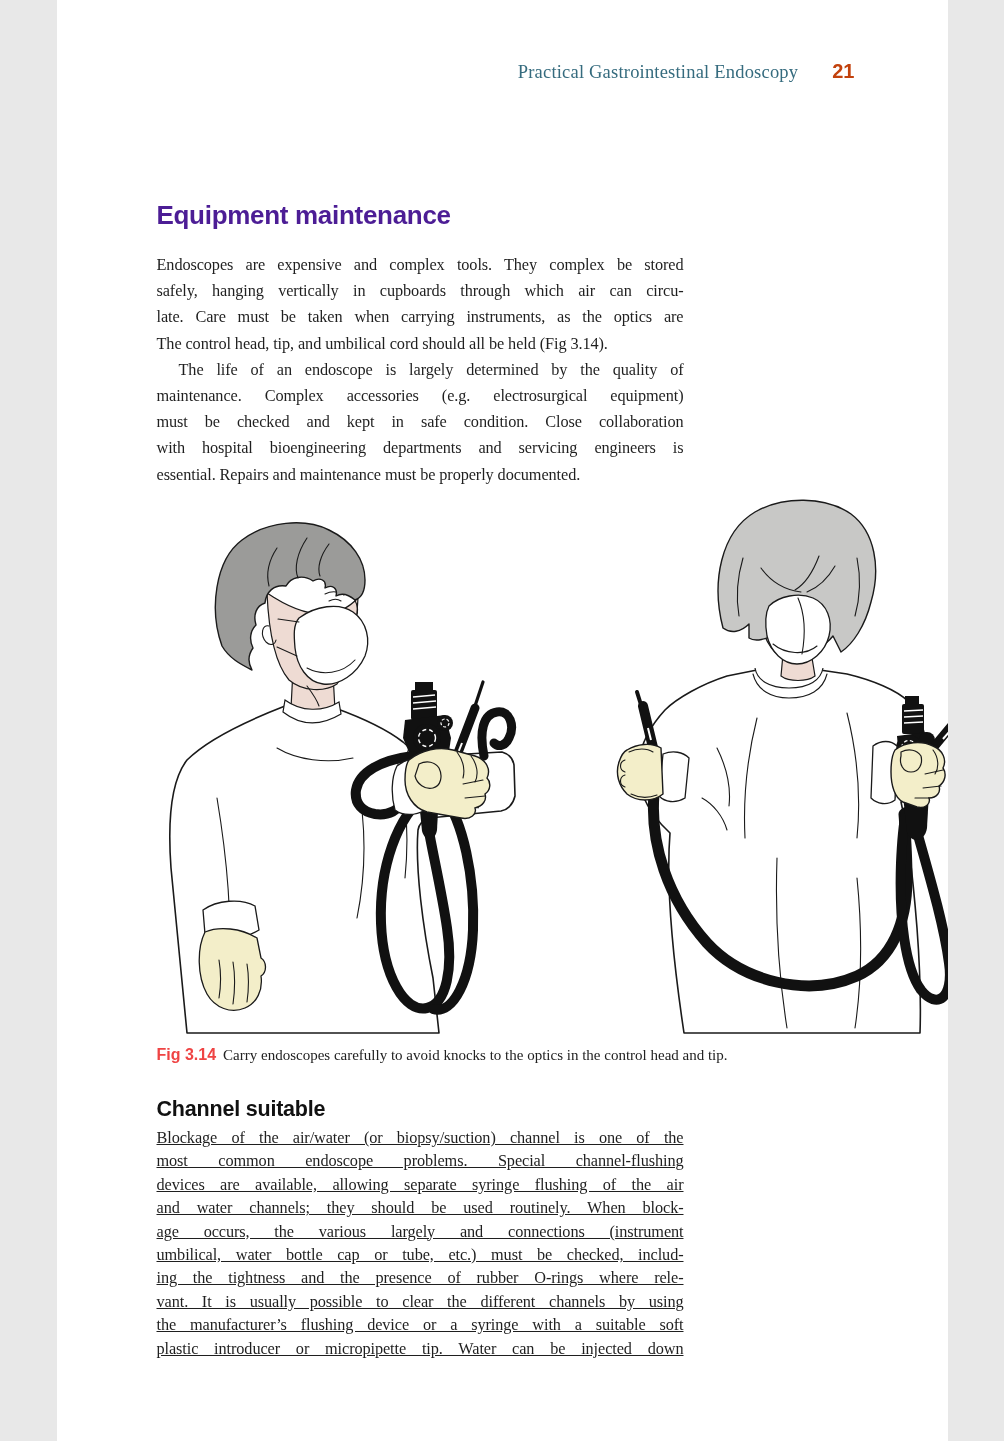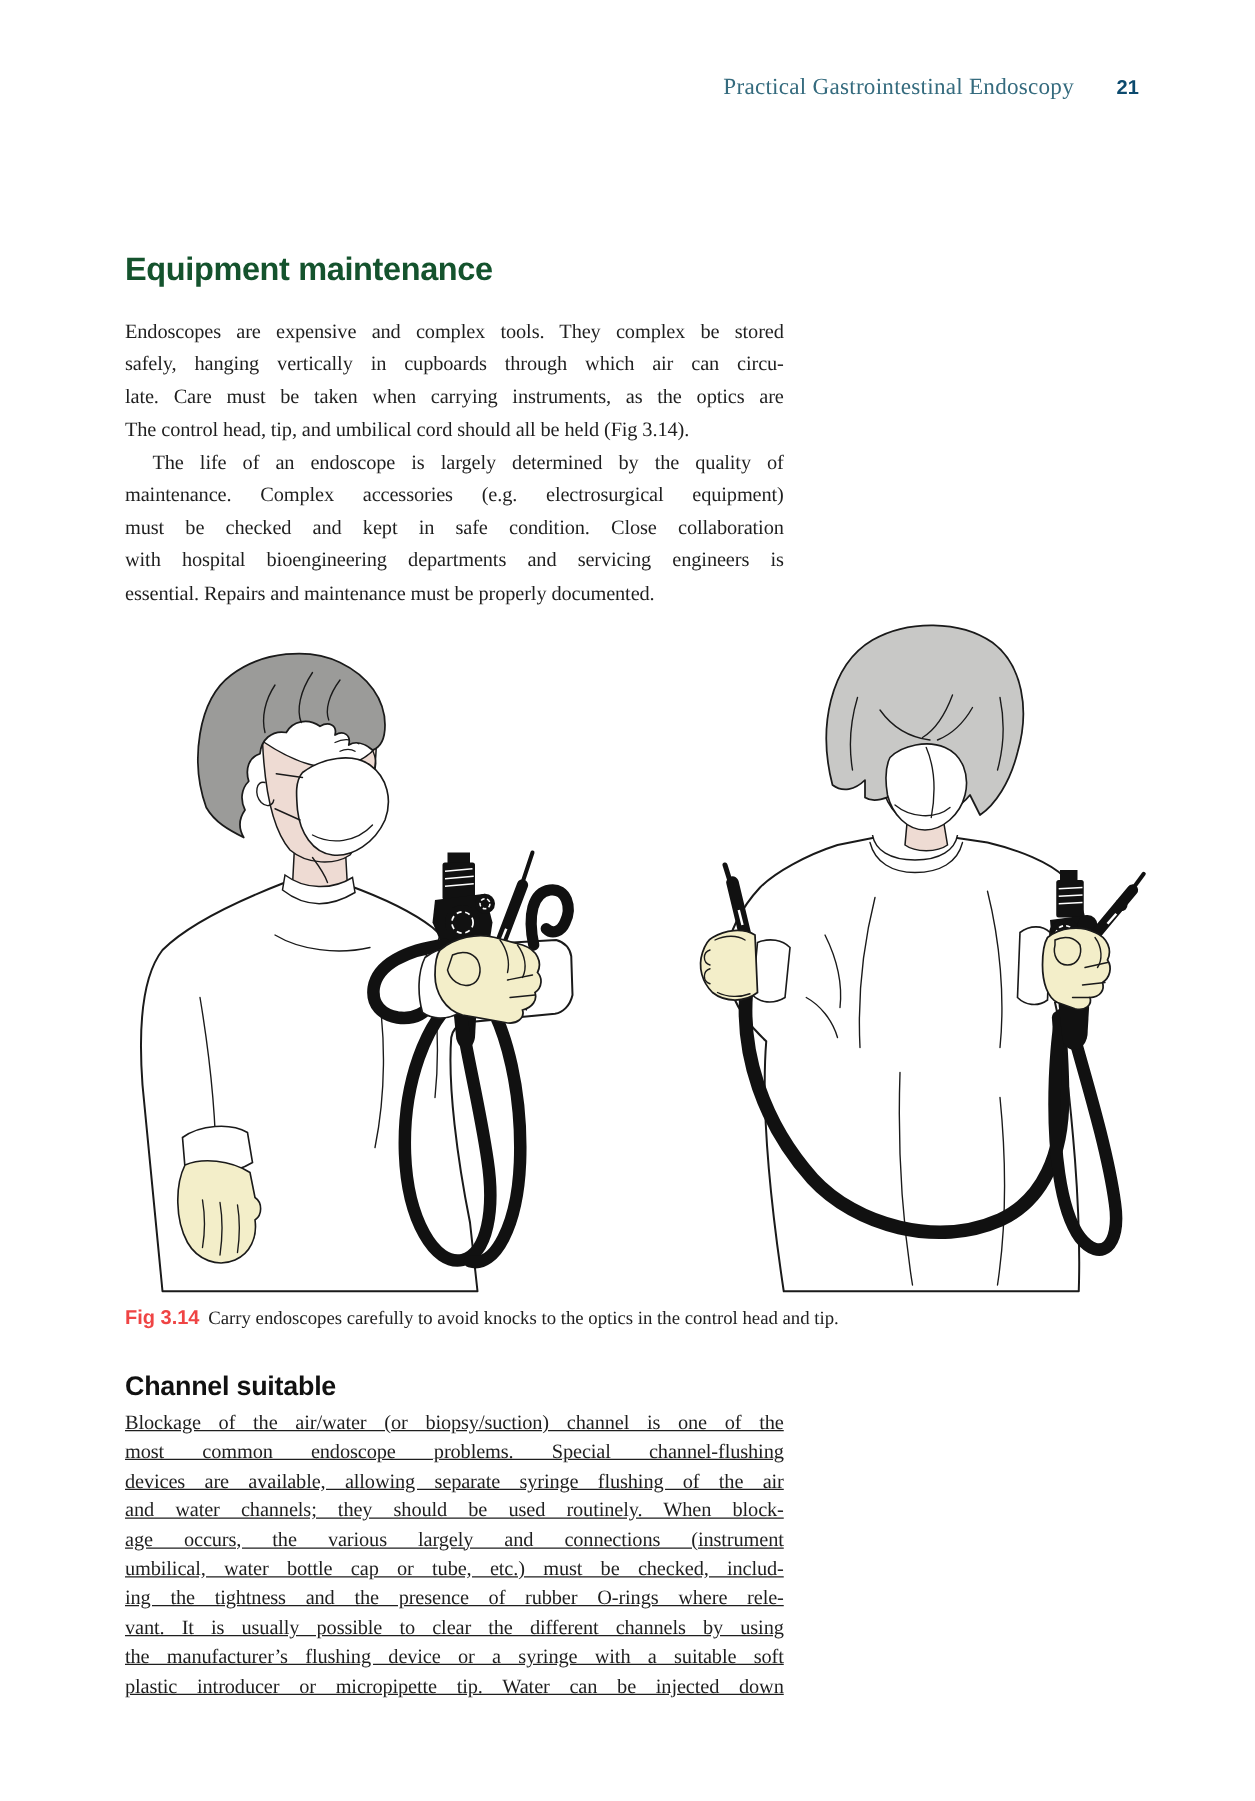--- a/index.html
+++ b/index.html
@@ -1,34 +1,34 @@
 <!DOCTYPE html>
 <html><head>
 <meta charset="utf-8">
 <style>
   html,body{margin:0;padding:0;background:#e8e8e8;}
   .page{
-    position:relative;width:1004px;height:1441px;background:#ffffff;
+    position:relative;width:891px;height:1441px;background:#ffffff;
     margin:0 auto;font-family:"Liberation Serif",serif;color:#1f1f1f;overflow:hidden;
   }
   .header{position:absolute;top:60px;right:93px;display:flex;align-items:baseline;gap:34px;}
   .header-title{font-size:18.5px;color:#356b7e;letter-spacing:0.2px;}
-  .page-num{font-family:"Liberation Sans",sans-serif;font-weight:bold;font-size:16px;color:#0c4a6e;}
+  .page-num{font-family:"Liberation Sans",sans-serif;font-weight:bold;font-size:20px;color:#c2410c;}
   .col{position:absolute;left:100px;width:527px;}
   .line{
     font-size:16.3px;line-height:26.2px;letter-spacing:-0.1px;
     text-align:justify;text-align-last:justify;
   }
   .line.last{text-align-last:left;}
   .line.indent{text-indent:22px;}
   .intro{top:130px;}
   .h-teal{
     position:absolute;left:100px;top:200px;
     font-family:"Liberation Sans",sans-serif;font-weight:bold;font-size:26px;
-    color:#14532d;letter-spacing:-0.3px;
+    color:#4c1d95;letter-spacing:-0.3px;
   }
   .body1{top:252px;}
   .figure-wrap{position:absolute;left:100px;top:498px;width:845px;height:545px;}
   .caption{position:absolute;left:100px;top:1046px;width:740px;font-size:15px;color:#222;}
   .caption-label{
     font-family:"Liberation Sans",sans-serif;font-weight:bold;font-size:16px;
     color:#ef4444;margin-right:7px;
   }
   .h-black{
     position:absolute;left:100px;top:1097px;

